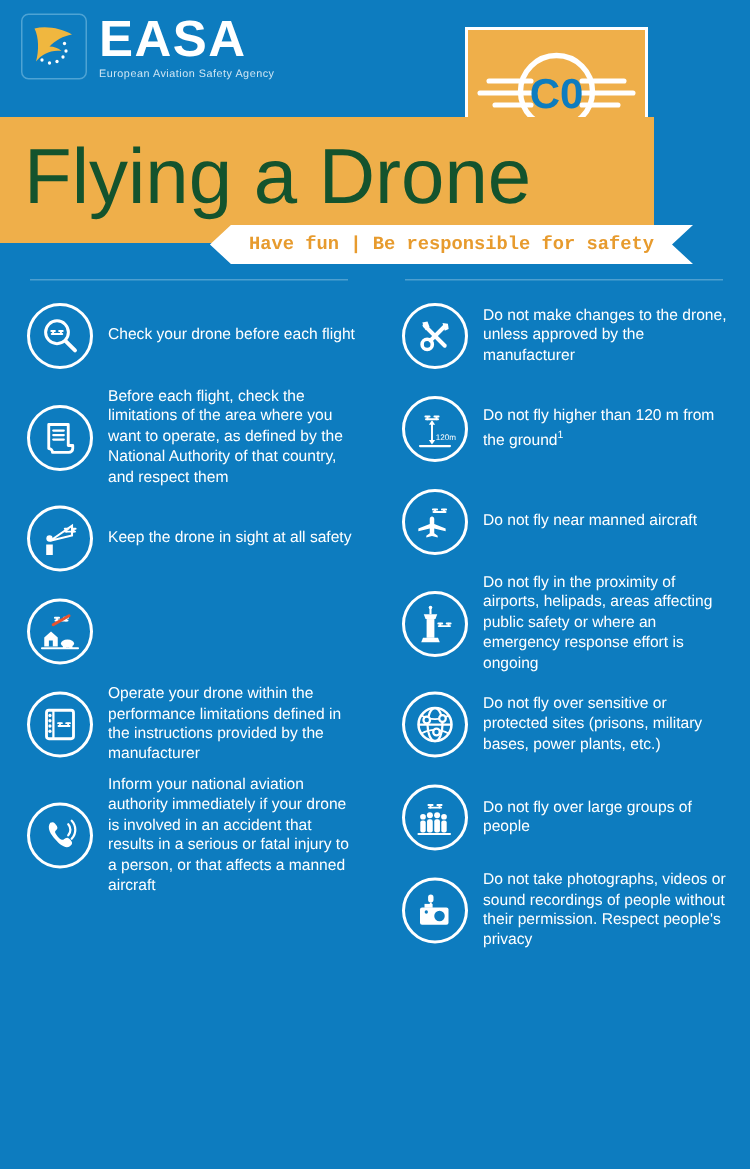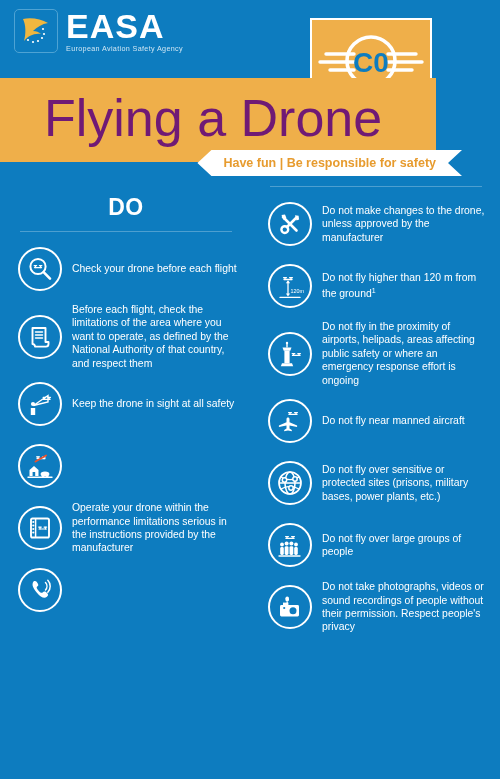--- a/index.html
+++ b/index.html
@@ -72,28 +72,27 @@
 
   
   .title-band {
     position: relative;
     height: 84px;
     background: #efaf4a;
   }
   .poster-title {
     position: absolute;
     left: 16px; top: -2px;
-    color: #701a75;
+    color: #14532d;
     font-size: 52px;
     font-weight: 300;
     letter-spacing: 0px;
     line-height: 84px;
     white-space: nowrap;
     font-family: "Liberation Sans", sans-serif;
-    margin-left: 28px;
   }
 
   
   .ribbon-wrap {
     position: absolute;
     left: 0; top: 150px;
     width: 500px; height: 26px;
     pointer-events: none;
   }
   .ribbon {
@@ -104,21 +103,21 @@
     background: #ffffff;
     display: flex;
     align-items: center;
     clip-path: polygon(14px 0, 100% 0, calc(100% - 14px) 50%, 100% 100%, 14px 100%, 0 50%);
   }
   .ribbon-text {
     color: #e79b2e;
     font-size: 12.5px;
     font-weight: bold;
     white-space: nowrap;
-    font-family: Liberation Sans, sans-serif;
+    font-family: Liberation Mono, monospace;
   }
 
   
   .columns {
     position: absolute;
     left: 0; top: 176px;
     width: 500px;
     display: flex;
   }
   .col { width: 250px; padding: 0 10px 0 12px; }
@@ -212,21 +211,20 @@
 
   <div class="ribbon-wrap">
     <div class="ribbon">
       <span class="ribbon-text">Have fun | Be responsible for safety</span>
     </div>
   </div>
 
   <div class="columns">
 
     <div class="col">
-      <div class="col-head">DO</div>
       <div class="col-rule"></div>
       <div class="items">
 
 
         <div class="item">
           <div class="item-icon">
             <svg width="28" height="28" viewBox="0 0 28 28">
               <circle cx="12" cy="11.5" r="7.6" fill="none" stroke="#fff" stroke-width="2"></circle>
               <line x1="17.6" y1="17.2" x2="24" y2="23.6" stroke="#fff" stroke-width="2.6" stroke-linecap="round"></line>
               <g stroke="#fff" stroke-width="1.3" stroke-linecap="round">
@@ -305,33 +303,34 @@
               <circle cx="7.3" cy="18.5" r="1.1" fill="#fff"></circle>
               <g stroke="#fff" stroke-width="1.2" stroke-linecap="round">
                 <line x1="13" y1="15" x2="20.4" y2="15"></line>
                 <line x1="14" y1="13.3" x2="14" y2="15"></line>
                 <line x1="19.4" y1="13.3" x2="19.4" y2="15"></line>
                 <line x1="12.7" y1="13.1" x2="15.3" y2="13.1"></line>
                 <line x1="18.1" y1="13.1" x2="20.7" y2="13.1"></line>
               </g>
             </svg>
           </div>
-          <div class="item-text">Operate your drone within the performance limitations serious in the instructions provided by the manufacturer</div>
+          <div class="item-text">Operate your drone within the performance limitations defined in the instructions provided by the manufacturer</div>
         </div>
 
         <div class="item">
           <div class="item-icon">
             <svg width="28" height="28" viewBox="0 0 28 28">
               <path d="M7.5 5.5 c2.2-1.2 3.4 0.4 4.4 2.2 c0.8 1.5 0.3 2.1-0.7 2.9 c-0.8 0.7-0.6 1.4 0.4 2.9 c1.3 2 2.6 3 3.6 3.3 c1 0.3 1.6-0.5 2.4-1 c1.4-0.8 2.3-0.2 3.6 1.3 c1.4 1.7 1 2.8-0.6 4 c-2.6 2-6.4-0.6-9.5-4.2 C7.8 13.2 5 9 7.5 5.5 Z" fill="#fff"></path>
               <g fill="none" stroke="#fff" stroke-width="1.5" stroke-linecap="round">
                 <path d="M19.5 6.5 a5.5 5.5 0 0 1 0 7.4"></path>
                 <path d="M21.8 4.2 a8.7 8.7 0 0 1 0 12"></path>
               </g>
             </svg>
           </div>
+          <div class="item-text">Inform your national aviation authority immediately if your drone is involved in an accident that results in a serious or fatal injury to a person, or that affects a manned aircraft</div>
         </div>
 
       </div>
     </div>
 
     <div class="col">
       <div class="col-rule"></div>
       <div class="items">
 
         <div class="item">
@@ -365,51 +364,51 @@
               <line x1="6" y1="27.4" x2="26" y2="27.4" stroke="#fff" stroke-width="1.4" stroke-linecap="round"></line>
               <text x="16.5" y="23" font-family="Liberation Sans, sans-serif" font-size="5.4" fill="#fff">120m</text>
             </svg>
           </div>
           <div class="item-text"><span>Do not fly higher than 120 m from the ground</span><sup>1</sup></div>
         </div>
 
         <div class="item">
           <div class="item-icon">
             <svg width="30" height="30" viewBox="0 0 30 30">
+              <g stroke="#fff" stroke-width="1.3" stroke-linecap="round">
+                <line x1="14" y1="8.4" x2="22" y2="8.4"></line>
+                <line x1="15" y1="6.8" x2="15" y2="8.4"></line>
+                <line x1="21" y1="6.8" x2="21" y2="8.4"></line>
+                <line x1="13.6" y1="6.6" x2="16.4" y2="6.6"></line>
+                <line x1="19.6" y1="6.6" x2="22.4" y2="6.6"></line>
+              </g>
+              <path d="M11.5 12.4 c0.9 0 1.5 0.7 1.5 1.6 l0 3.3 l7.6 3.1 l0 1.7 l-7.6 -1.7 l0 3.1 l2.3 1.6 l0 1.2 l-3.8 -0.9 l-3.8 0.9 l0 -1.2 l2.3 -1.6 l0 -3.1 l-7.6 1.7 l0 -1.7 l7.6 -3.1 l0 -3.3 c0 -0.9 0.6 -1.6 1.5 -1.6 z" fill="#fff" transform="translate(1.5,-1)"></path>
+            </svg>
+          </div>
+          <div class="item-text">Do not fly near manned aircraft</div>
+        </div>
+
+        <div class="item">
+          <div class="item-icon">
+            <svg width="30" height="30" viewBox="0 0 30 30">
               <path d="M7.5 8.5 h9 l-1.2 3.2 h-6.6 z" fill="#fff"></path>
               <rect x="9.4" y="11.7" width="5.2" height="12.5" fill="#fff"></rect>
               <path d="M7 24.2 h10 l1.2 3 h-12.4 z" fill="#fff"></path>
               <line x1="12" y1="4.4" x2="12" y2="8.5" stroke="#fff" stroke-width="1.4"></line>
               <circle cx="12" cy="4" r="1.2" fill="#fff"></circle>
               <g stroke="#fff" stroke-width="1.3" stroke-linecap="round">
                 <line x1="17.5" y1="16.4" x2="25" y2="16.4"></line>
                 <line x1="18.5" y1="14.8" x2="18.5" y2="16.4"></line>
                 <line x1="24" y1="14.8" x2="24" y2="16.4"></line>
                 <line x1="17.2" y1="14.6" x2="19.8" y2="14.6"></line>
                 <line x1="22.8" y1="14.6" x2="25.4" y2="14.6"></line>
               </g>
             </svg>
           </div>
           <div class="item-text">Do not fly in the proximity of airports, helipads, areas affecting public safety or where an emergency response effort is ongoing</div>
-        </div>
-
-        <div class="item">
-          <div class="item-icon">
-            <svg width="30" height="30" viewBox="0 0 30 30">
-              <g stroke="#fff" stroke-width="1.3" stroke-linecap="round">
-                <line x1="14" y1="8.4" x2="22" y2="8.4"></line>
-                <line x1="15" y1="6.8" x2="15" y2="8.4"></line>
-                <line x1="21" y1="6.8" x2="21" y2="8.4"></line>
-                <line x1="13.6" y1="6.6" x2="16.4" y2="6.6"></line>
-                <line x1="19.6" y1="6.6" x2="22.4" y2="6.6"></line>
-              </g>
-              <path d="M11.5 12.4 c0.9 0 1.5 0.7 1.5 1.6 l0 3.3 l7.6 3.1 l0 1.7 l-7.6 -1.7 l0 3.1 l2.3 1.6 l0 1.2 l-3.8 -0.9 l-3.8 0.9 l0 -1.2 l2.3 -1.6 l0 -3.1 l-7.6 1.7 l0 -1.7 l7.6 -3.1 l0 -3.3 c0 -0.9 0.6 -1.6 1.5 -1.6 z" fill="#fff" transform="translate(1.5,-1)"></path>
-            </svg>
-          </div>
-          <div class="item-text">Do not fly near manned aircraft</div>
         </div>
 
         <div class="item">
           <div class="item-icon">
             <svg width="30" height="30" viewBox="0 0 30 30">
               <circle cx="15" cy="15" r="11" fill="none" stroke="#fff" stroke-width="1.7"></circle>
               <ellipse cx="15" cy="15" rx="5" ry="11" fill="none" stroke="#fff" stroke-width="1.5"></ellipse>
               <line x1="4" y1="15" x2="26" y2="15" stroke="#fff" stroke-width="1.5"></line>
               <path d="M6 9 a18 18 0 0 0 18 0" fill="none" stroke="#fff" stroke-width="1.3"></path>
               <path d="M6 21 a18 18 0 0 1 18 0" fill="none" stroke="#fff" stroke-width="1.3"></path>

